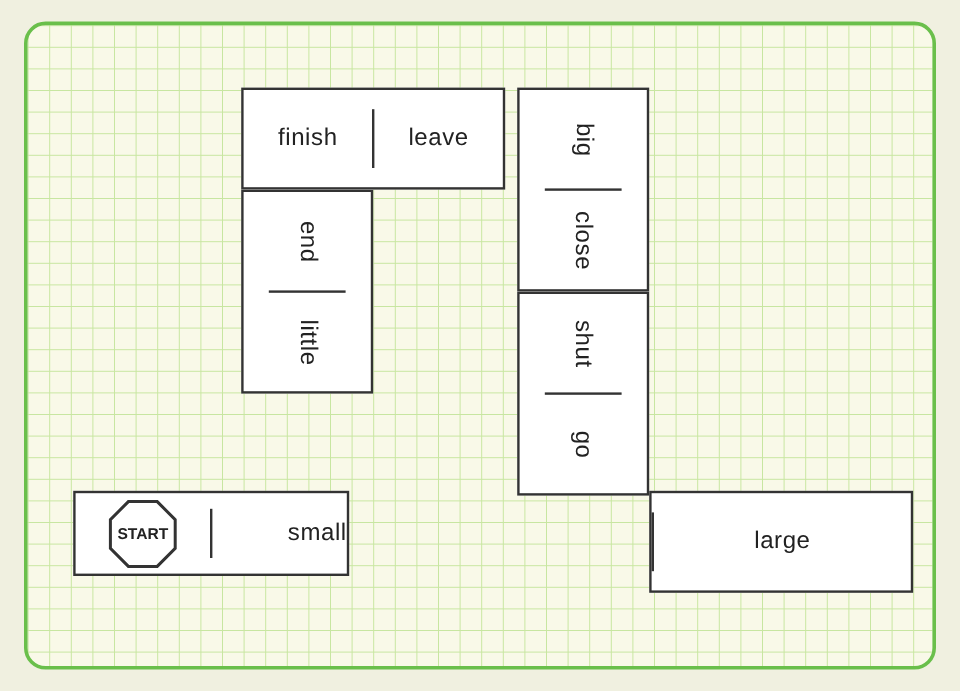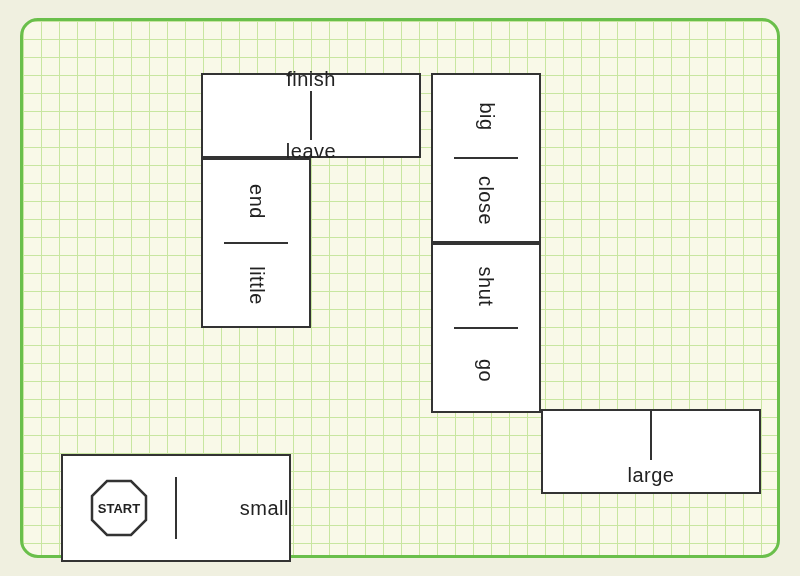--- a/index.html
+++ b/index.html
@@ -33,21 +33,20 @@
       position: absolute;
       background: white;
       border: 2px solid #333;
       display: flex;
       align-items: center;
       justify-content: center;
     }
 
     
     .domino-h {
-      flex-direction: column;
     }
 
     
     .domino-v {
       flex-direction: column;
     }
 
     .domino-half {
       display: flex;
       align-items: center;
@@ -136,21 +135,21 @@
   <div class="domino domino-v" style="left:178px; top:137px; width:110px; height:170px;">
     <div class="domino-half">
       <span class="domino-word-rotated">end</span>
     </div>
     <div class="divider-h"></div>
     <div class="domino-half">
       <span class="domino-word-rotated">little</span>
     </div>
   </div>
 
-  <div class="start-tile" style="left:38px; top:388px; width:230px; height:108px;margin-top:45px;">
+  <div class="start-tile" style="left:38px; top:388px; width:230px; height:71px;">
     <div class="domino-half" style="display:flex;align-items:center;justify-content:center;flex:1;height:100%;">
       <div class="start-octagon">
         <svg width="58" height="58" viewBox="0 0 58 58">
           <polygon points="17,2 41,2 56,17 56,41 41,56 17,56 2,41 2,17" fill="none" stroke="#333" stroke-width="2.5"></polygon>
         </svg>
         <span class="start-label">START</span>
       </div>
     </div>
     <div class="divider-v"></div>
     <div class="domino-half" style="display:flex;align-items:center;justify-content:flex-end;flex:1;height:100%;">

